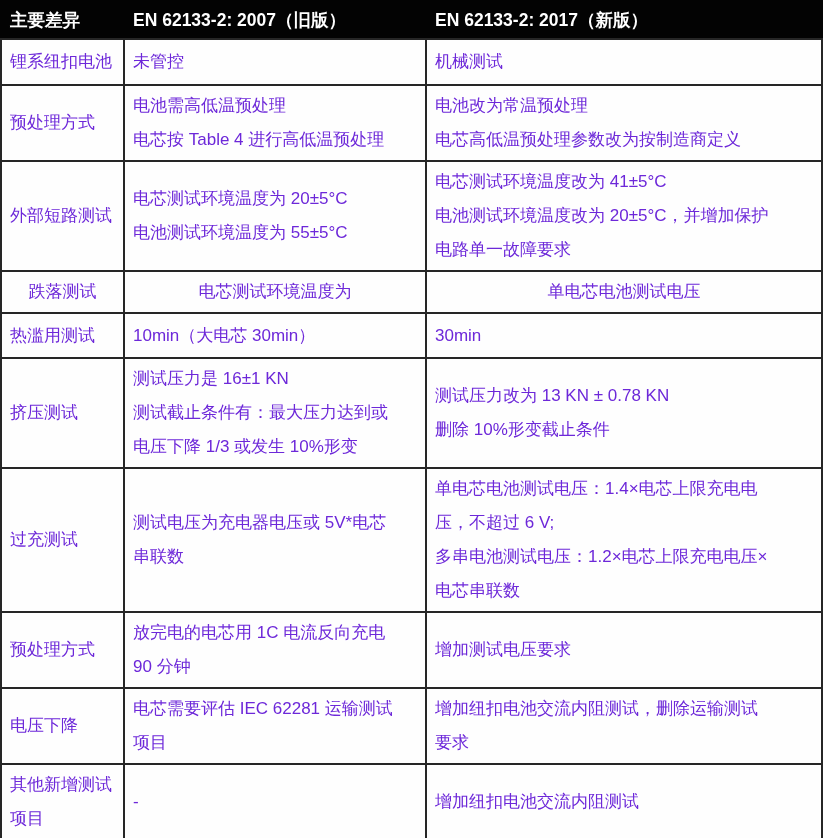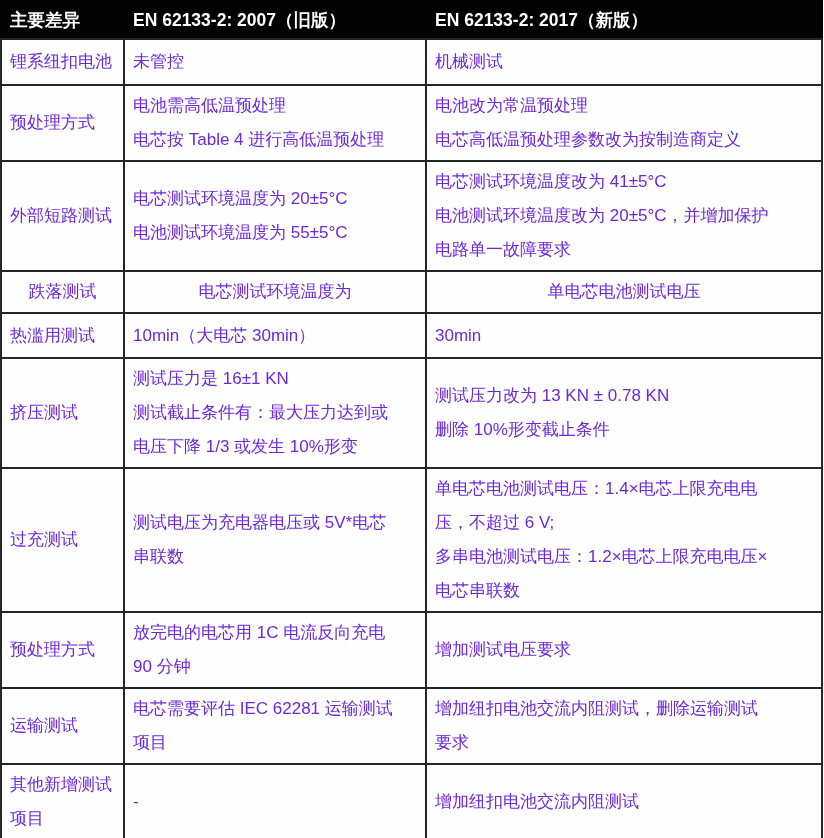--- a/index.html
+++ b/index.html
@@ -177,21 +177,21 @@
         <td>
           <p>放完电的电芯用 1C 电流反向充电</p>
           <p>90 分钟</p>
         </td>
         <td>
             <p>增加测试电压要求</p>
           </td>
       </tr>
       <tr>
         <td>
-            <p>运输测试</p>
+            <p>电压下降</p>
           </td>
         <td>
           <p>电芯需要评估 IEC 62281 运输测试</p>
           <p>项目</p>
         </td>
         <td>
           <p>增加纽扣电池交流内阻测试，删除运输测试</p>
           <p>要求</p>
         </td>
       </tr>

